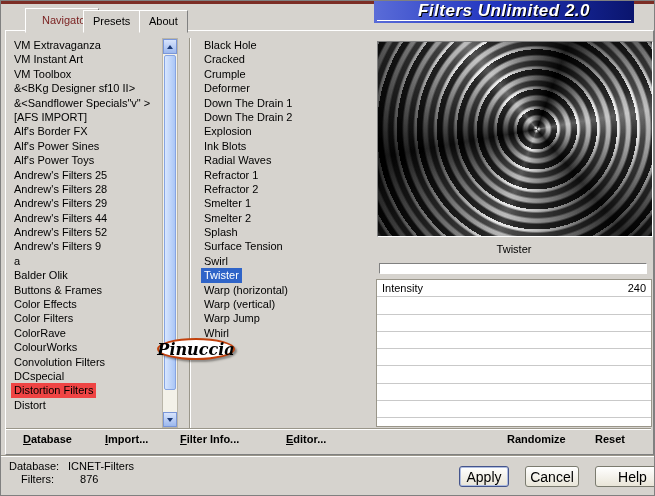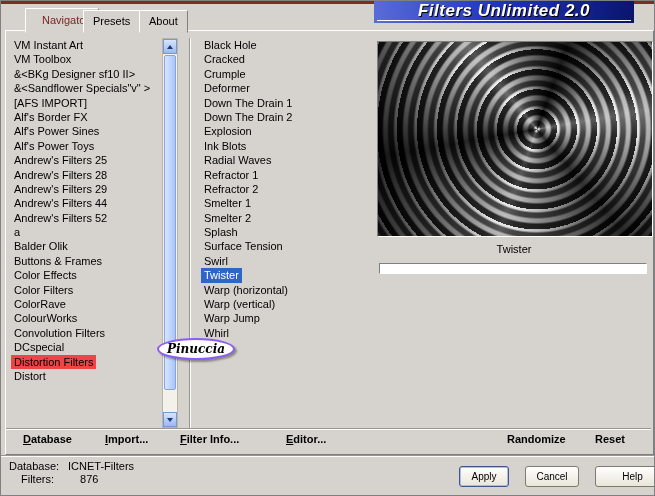--- a/index.html
+++ b/index.html
@@ -71,62 +71,64 @@
   .tl-database{left:22px;} .tl-import{left:104px;} .tl-filterinfo{left:179px;} .tl-editor{left:268px;padding-left:17px;}
   .tl-randomize{left:506px;} .tl-reset{left:594px;}
   
   .hsep{position:absolute;left:0;top:454px;width:655px;height:0;
     border-top:1px solid #9a968a;border-bottom:1px solid #fff;}
   .status-line1{position:absolute;left:8px;top:459px;}
   .status-line2{position:absolute;left:8px;top:472px;margin-left:12px;}
   .status-label{display:inline-block;width:56px;}
   .btn{position:absolute;top:465px;height:21px;border-radius:3px;
     background:linear-gradient(#ffffff,#e9e5d8);border:1px solid #7b7b6f;
-    display:flex;align-items:center;justify-content:center;font-size:10px;
+    display:flex;align-items:center;justify-content:center;font-size:14px;
     box-sizing:border-box;cursor:default;z-index:2;}
   .btn-apply{left:458px;width:50px;border-color:#44548c;box-shadow:0 0 0 1px #aebce0 inset;}
   .btn-cancel{left:524px;width:54px;}
   .btn-help{left:594px;width:75px;}
   
   .watermark{position:absolute;left:156px;top:337px;width:74px;height:18px;z-index:4;
-    background:#fff;border:2px solid #8b5cf6;border-radius:50%;
+    background:#fff;border:2px solid #c2410c;border-radius:50%;
     display:flex;align-items:center;justify-content:center;
-    font-family:"DejaVu Serif",serif;font-weight:bold;font-style:italic;font-size:12px;
+    font-family:"DejaVu Serif",serif;font-weight:bold;font-style:italic;font-size:16px;
     box-shadow:2px 2px 2px rgba(0,0,0,.35);}
 </style>
 </head>
 <body>
 
 <div class="app">
   <div class="top-strip"></div>
 
   <div class="banner">
     <span class="banner-text">Filters Unlimited 2.0</span>
   </div>
 
   <div class="panel"></div>
 
   <div class="tab tab-nav active">Navigator</div>
   <div class="tab tab-presets">Presets</div>
   <div class="tab tab-about">About</div>
 
   <div class="list-left">
+      <div class="li">VM Extravaganza</div>
       <div class="li">VM Instant Art</div>
       <div class="li">VM Toolbox</div>
       <div class="li">&amp;&lt;BKg Designer sf10 II&gt;</div>
       <div class="li">&amp;&lt;Sandflower Specials"v" &gt;</div>
       <div class="li">[AFS IMPORT]</div>
       <div class="li">Alf's Border FX</div>
       <div class="li">Alf's Power Sines</div>
       <div class="li">Alf's Power Toys</div>
       <div class="li">Andrew's Filters 25</div>
       <div class="li">Andrew's Filters 28</div>
       <div class="li">Andrew's Filters 29</div>
       <div class="li">Andrew's Filters 44</div>
       <div class="li">Andrew's Filters 52</div>
+      <div class="li">Andrew's Filters 9</div>
       <div class="li">a</div>
       <div class="li">Balder Olik</div>
       <div class="li">Buttons &amp; Frames</div>
       <div class="li">Color Effects</div>
       <div class="li">Color Filters</div>
       <div class="li">ColorRave</div>
       <div class="li">ColourWorks</div>
       <div class="li">Convolution Filters</div>
       <div class="li">DCspecial</div>
       <div class="li sel-cat">Distortion Filters</div>
@@ -168,20 +170,33 @@
   <div class="watermark">Pinuccia</div>
 
   <div class="preview">
     <div class="preview-art"></div>
   </div>
 
   <div class="caption">Twister</div>
 
   <div class="trackbar"></div>
 
+  <div class="rows">
+    <div class="row">
+      <span>Intensity</span>
+      <span>240</span>
+    </div>
+  <div class="row"></div>
+      <div class="row"></div>
+      <div class="row"></div>
+      <div class="row"></div>
+      <div class="row"></div>
+      <div class="row"></div>
+      <div class="row"></div>
+    </div>
 
   <div class="hgroove"></div>
 
   <div class="tool-label tl-database underline-first">Database</div>
   <div class="tool-label tl-import underline-first">Import...</div>
   <div class="tool-label tl-filterinfo underline-first">Filter Info...</div>
   <div class="tool-label tl-editor underline-first">Editor...</div>
   <div class="tool-label tl-randomize">Randomize</div>
   <div class="tool-label tl-reset">Reset</div>
 

